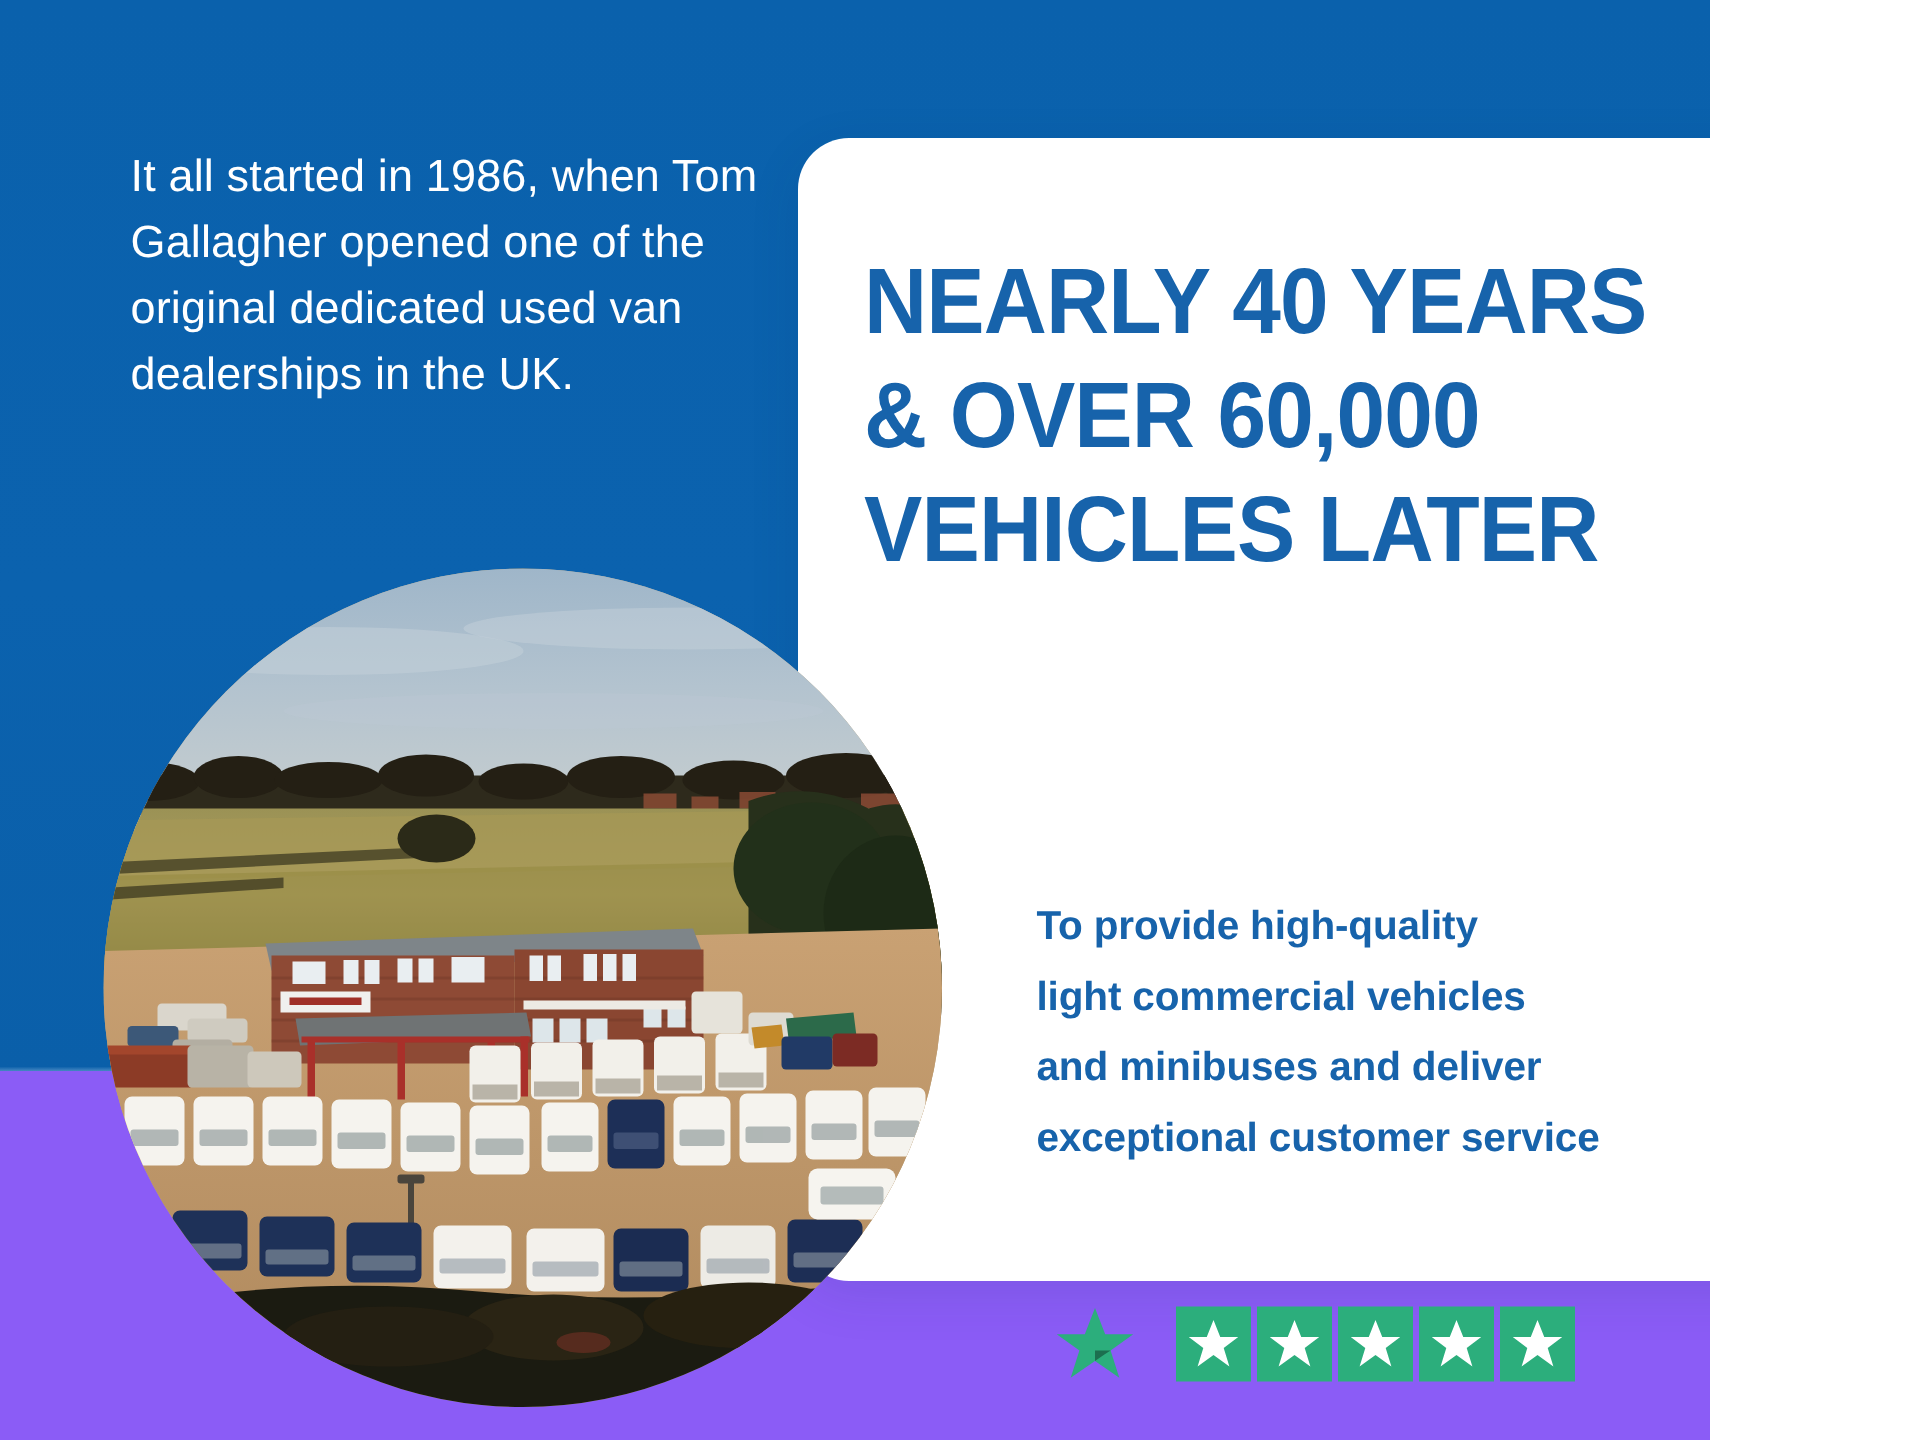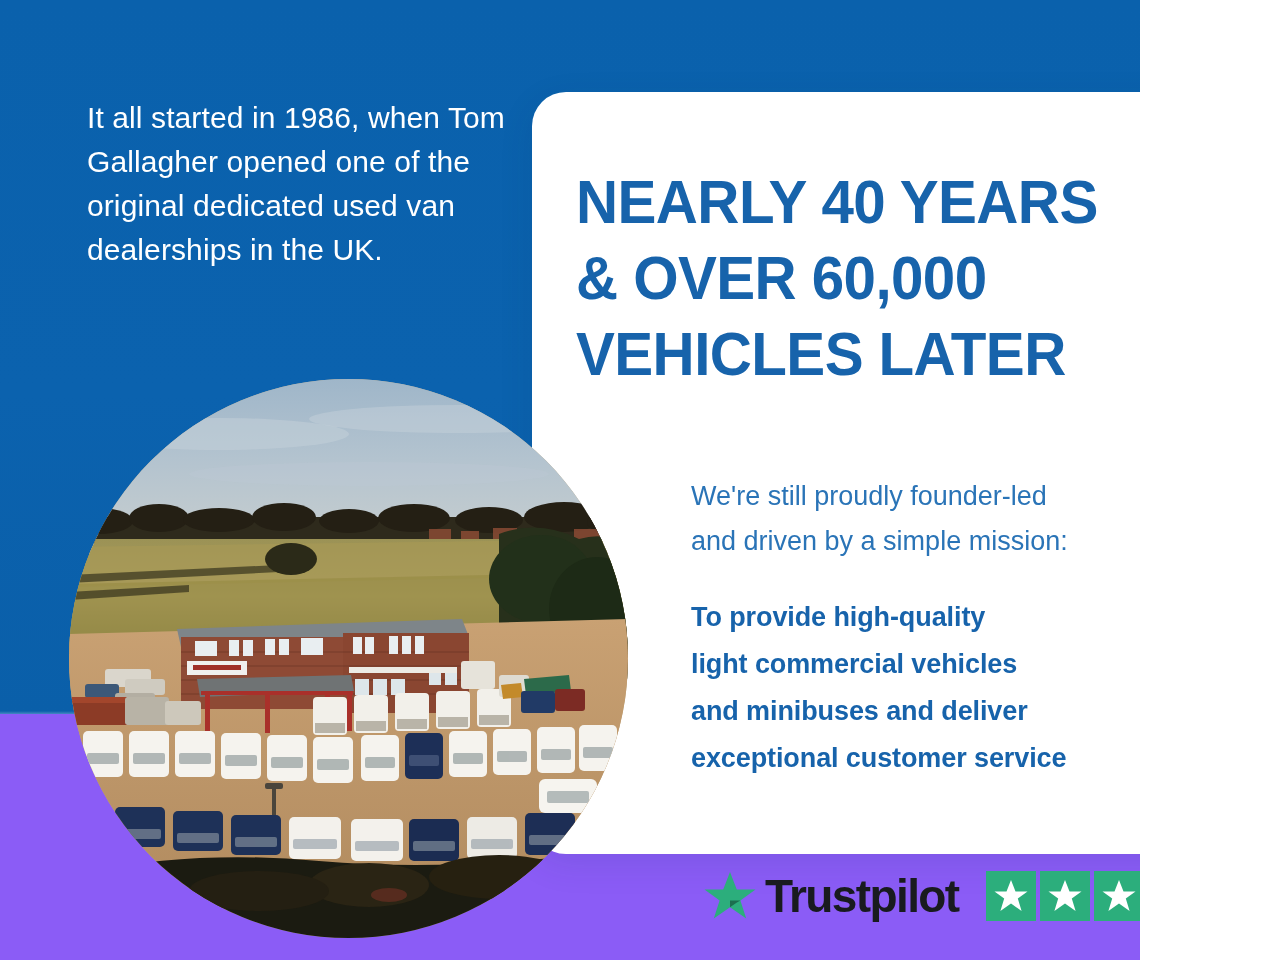--- a/index.html
+++ b/index.html
@@ -159,22 +159,20 @@
   <div class="blue-panel"></div>
 
   <div class="intro">It all started in 1986, when Tom Gallagher opened one of the original dedicated used van dealerships in the UK.</div>
 
   <div class="card">
 
     <div class="headline">NEARLY 40 YEARS
 &amp; OVER 60,000
 VEHICLES LATER</div>
 
-    <div class="sub-text">We're still proudly founder-led
-and driven by a simple mission:</div>
 
     <div class="mission">To provide high-quality
 light commercial vehicles
 and minibuses and deliver
 exceptional customer service</div>
   </div>
 
   <div class="photo-circle">
     <svg width="559" height="559" viewBox="0 0 559 559">
       <defs>
@@ -391,21 +389,20 @@
       <ellipse cx="320" cy="516" rx="18" ry="7" fill="#6a2f22" opacity="0.7"></ellipse>
     </svg>
   </div>
 
   <div class="trustpilot">
     <div class="tp-logo">
       <svg width="54" height="52" viewBox="0 0 54 52">
         <polygon points="27,2 33.8,19.5 52.5,19.5 37.4,30.4 43.2,48.5 27,37.3 10.8,48.5 16.6,30.4 1.5,19.5 20.2,19.5" fill="#2cae7c"></polygon>
         <polygon points="27,37.3 33.5,32.8 37.4,30.4 27,30.4" fill="#1c6f4f"></polygon>
       </svg>
-      <span class="tp-word">Trustpilot</span>
     </div>
     <div class="tp-stars">
       <div class="tp-star-tile">
         <svg width="36" height="34" viewBox="0 0 36 34">
           <polygon points="18,1 22.5,12.4 34.5,12.4 24.8,19.6 28.6,32 18,24.4 7.4,32 11.2,19.6 1.5,12.4 13.5,12.4" fill="#ffffff"></polygon>
         </svg>
       </div>
       <div class="tp-star-tile">
         <svg width="36" height="34" viewBox="0 0 36 34">
           <polygon points="18,1 22.5,12.4 34.5,12.4 24.8,19.6 28.6,32 18,24.4 7.4,32 11.2,19.6 1.5,12.4 13.5,12.4" fill="#ffffff"></polygon>

